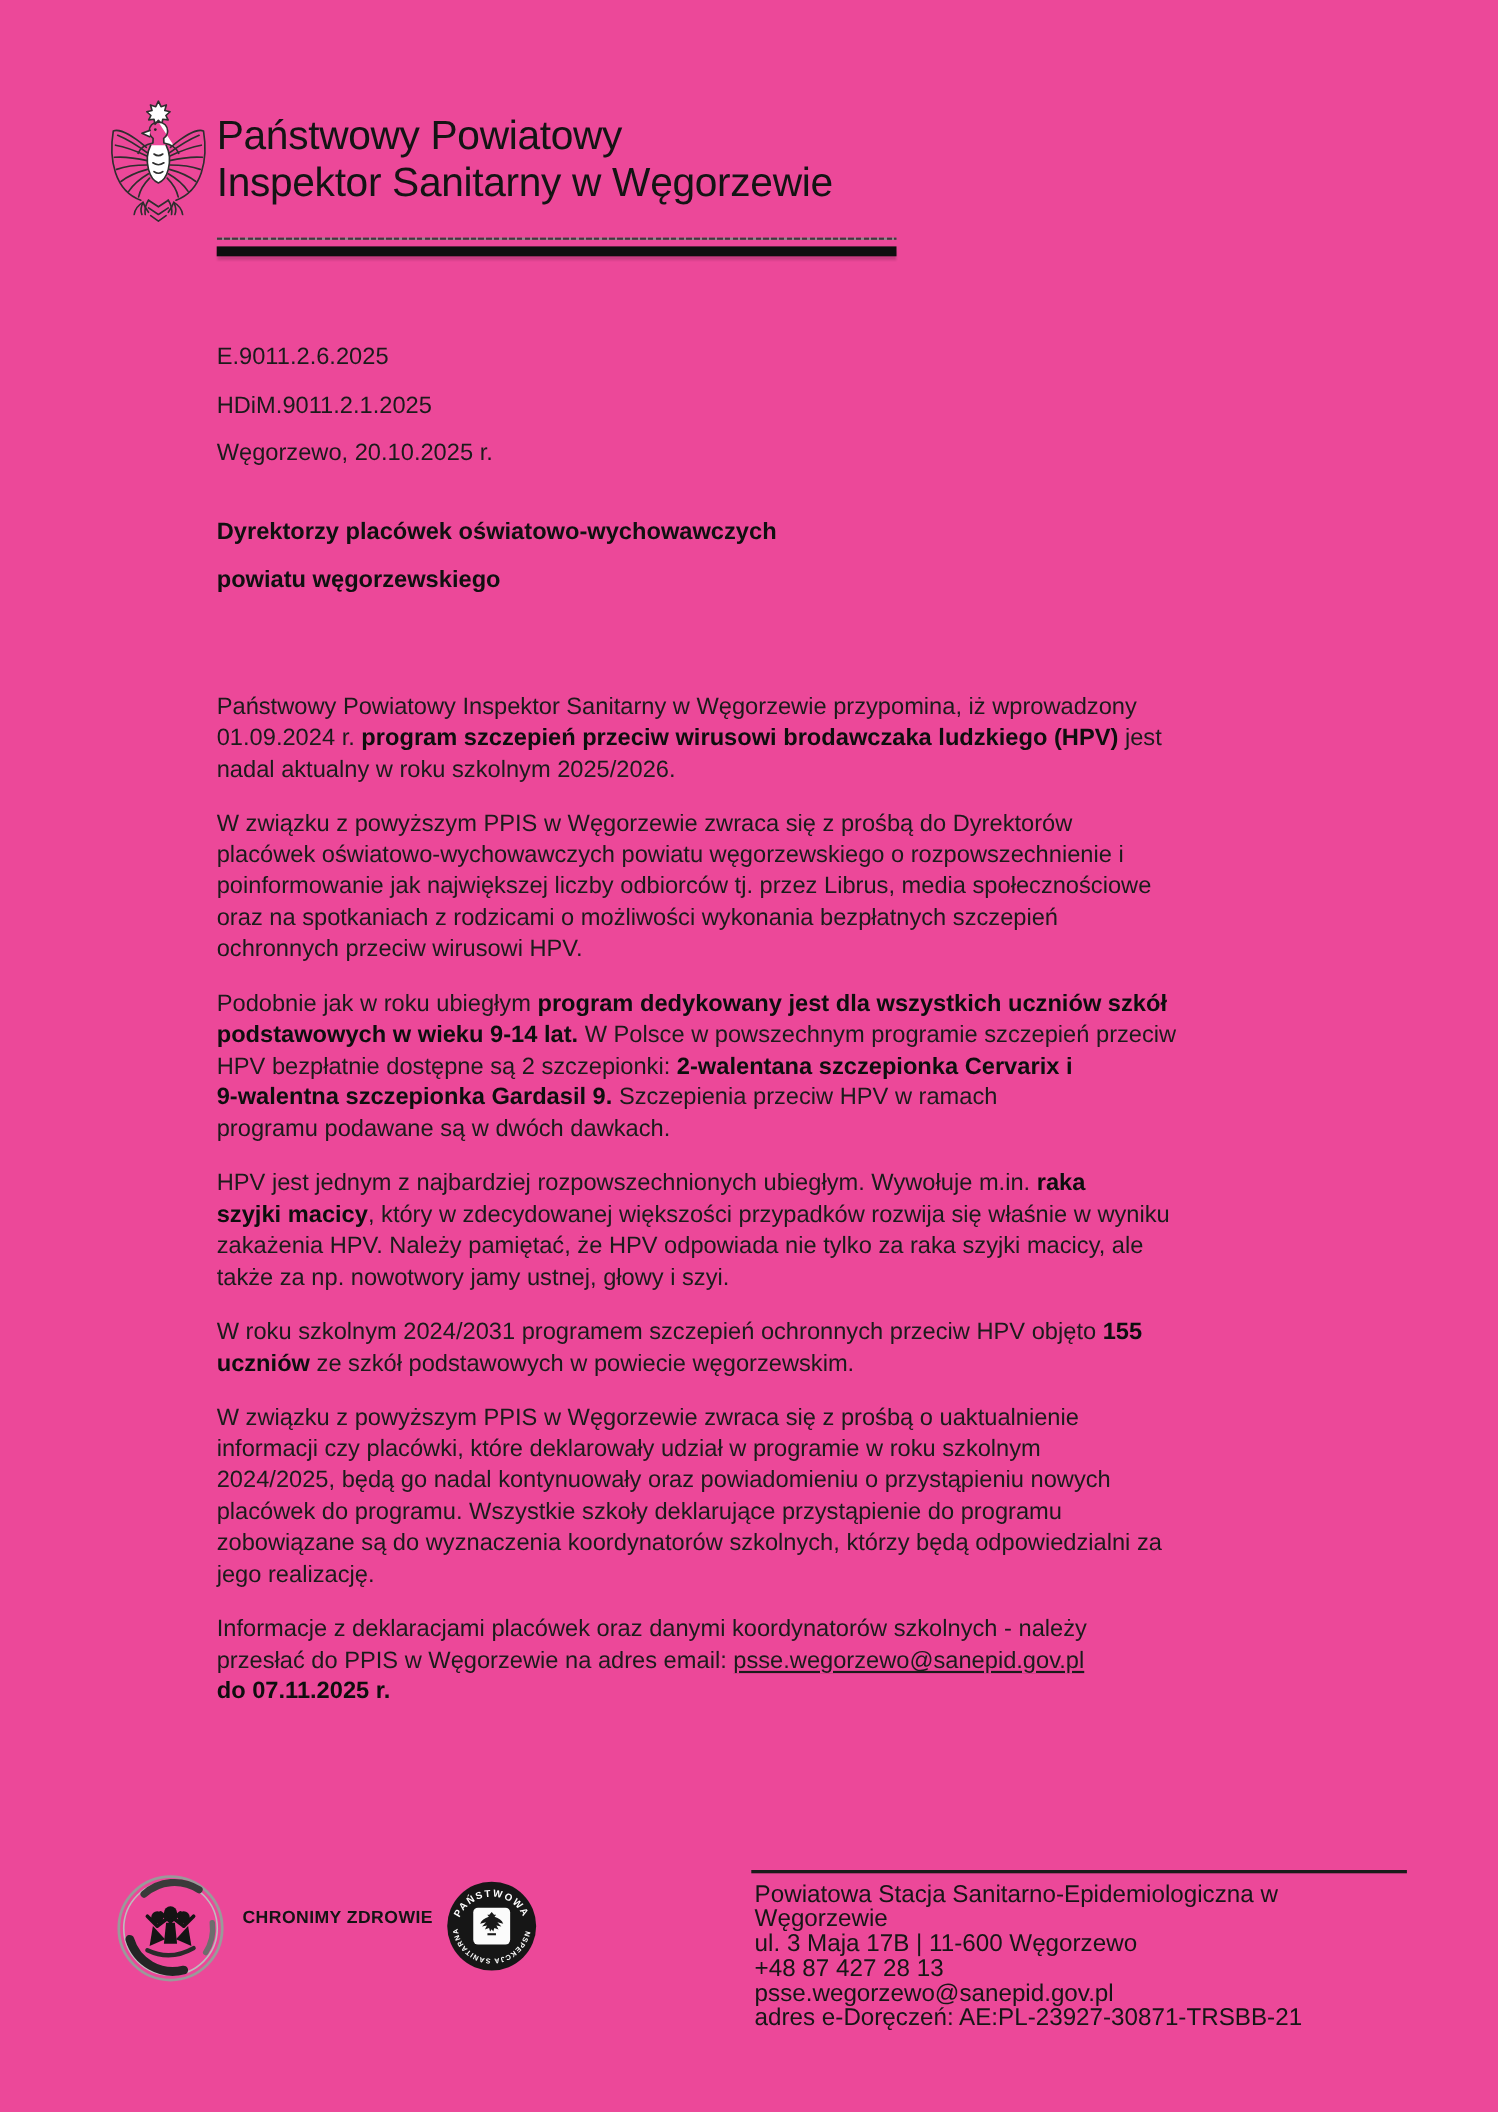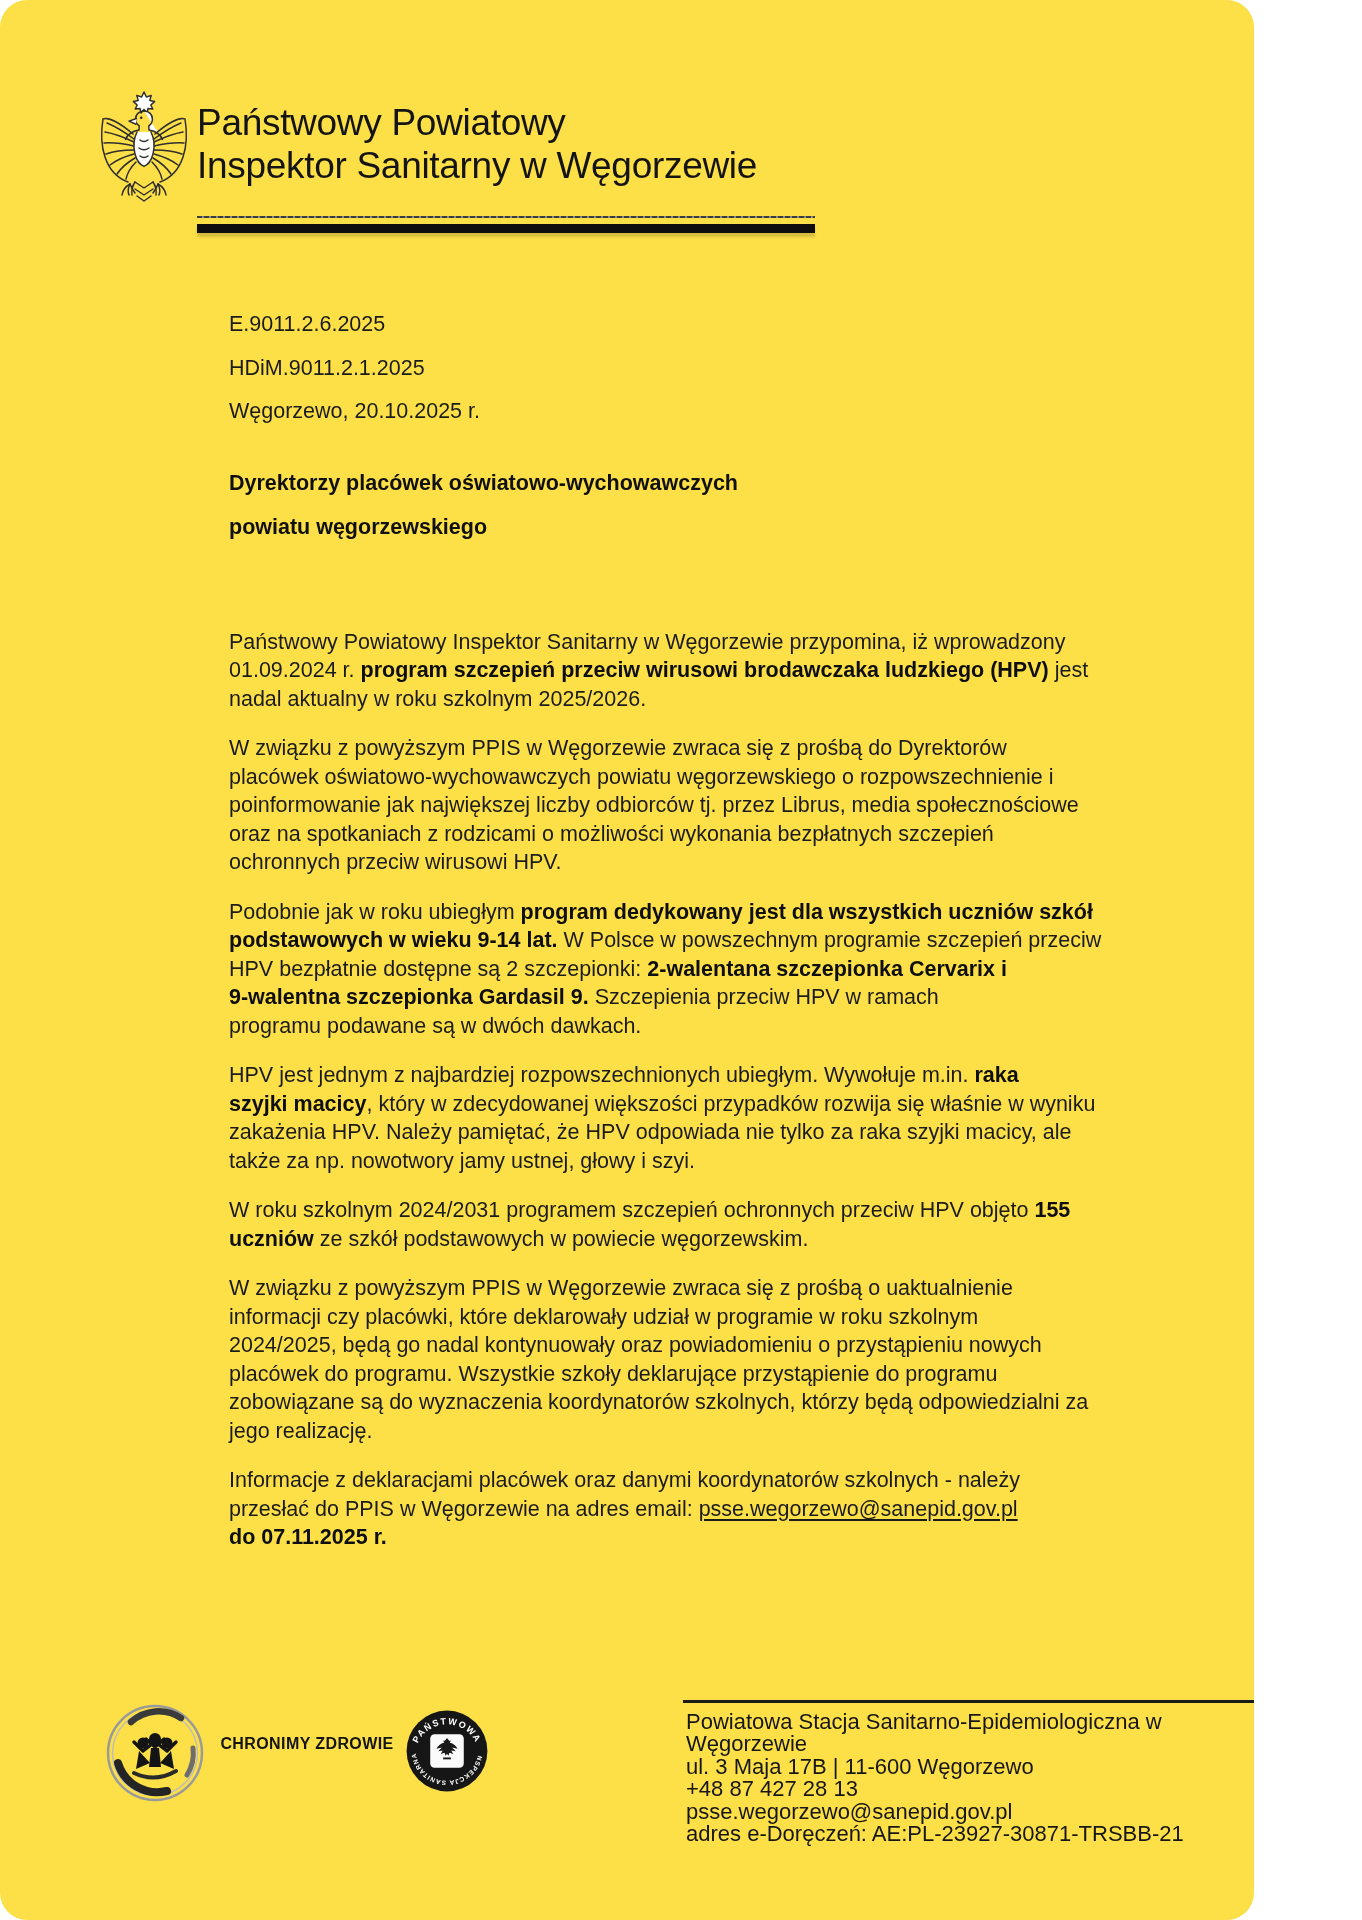--- a/index.html
+++ b/index.html
@@ -1,37 +1,37 @@
 <!DOCTYPE html>
 <html><head>
 <meta charset="utf-8">
 <style>
   html,body{margin:0;padding:0;background:#ffffff;}
   .page{
-    position:relative;width:1254px;height:1920px;background:#fde047;overflow:hidden;
-    font-family:"Liberation Sans","DejaVu Sans",sans-serif;color:#1c1c1c;border-radius:27px;
+    position:relative;width:1362px;height:1920px;background:#ec4899;overflow:hidden;
+    font-family:"Liberation Sans","DejaVu Sans",sans-serif;color:#1c1c1c;
   }
   
   .eagle{position:absolute;left:98px;top:90px;width:92px;height:120px;}
   .org-name{
     position:absolute;left:197px;top:101px;width:700px;
     font-size:37px;line-height:43px;letter-spacing:-0.3px;color:#141414;font-weight:400;
   }
   .rule-thin{
     position:absolute;left:197px;top:216px;width:618px;height:2px;
     background:repeating-linear-gradient(90deg,#3c3c3c 0 5px,#8a8a8a 5px 7px);
   }
   .rule-thick{
     position:absolute;left:197px;top:224px;width:618px;height:9px;background:#0e0e0e;
     box-shadow:0 4px 2px rgba(0,0,0,0.15);
   }
   
   .content{
     position:absolute;left:197px;top:310px;width:962px;
-    font-size:21.5px;line-height:28.5px;color:#1b1b1b;margin-left:32px;
+    font-size:21.5px;line-height:28.5px;color:#1b1b1b;
   }
   .refline{margin:0 0 15px 0;}
   .refline.last{margin-bottom:0;}
   .addr1{margin-top:43px;font-weight:700;color:#101010;}
   .addr2{margin-top:16px;font-weight:700;color:#101010;}
   .subject{margin-top:41px;white-space:pre-line;}
   .para{margin:21px 0 0 0;white-space:pre-line;}
   .para.first{margin-top:86px;}
   .content .b,.content b{font-weight:700;color:#0e0e0e;}
   .content .u{text-decoration:underline;text-underline-offset:3px;}

